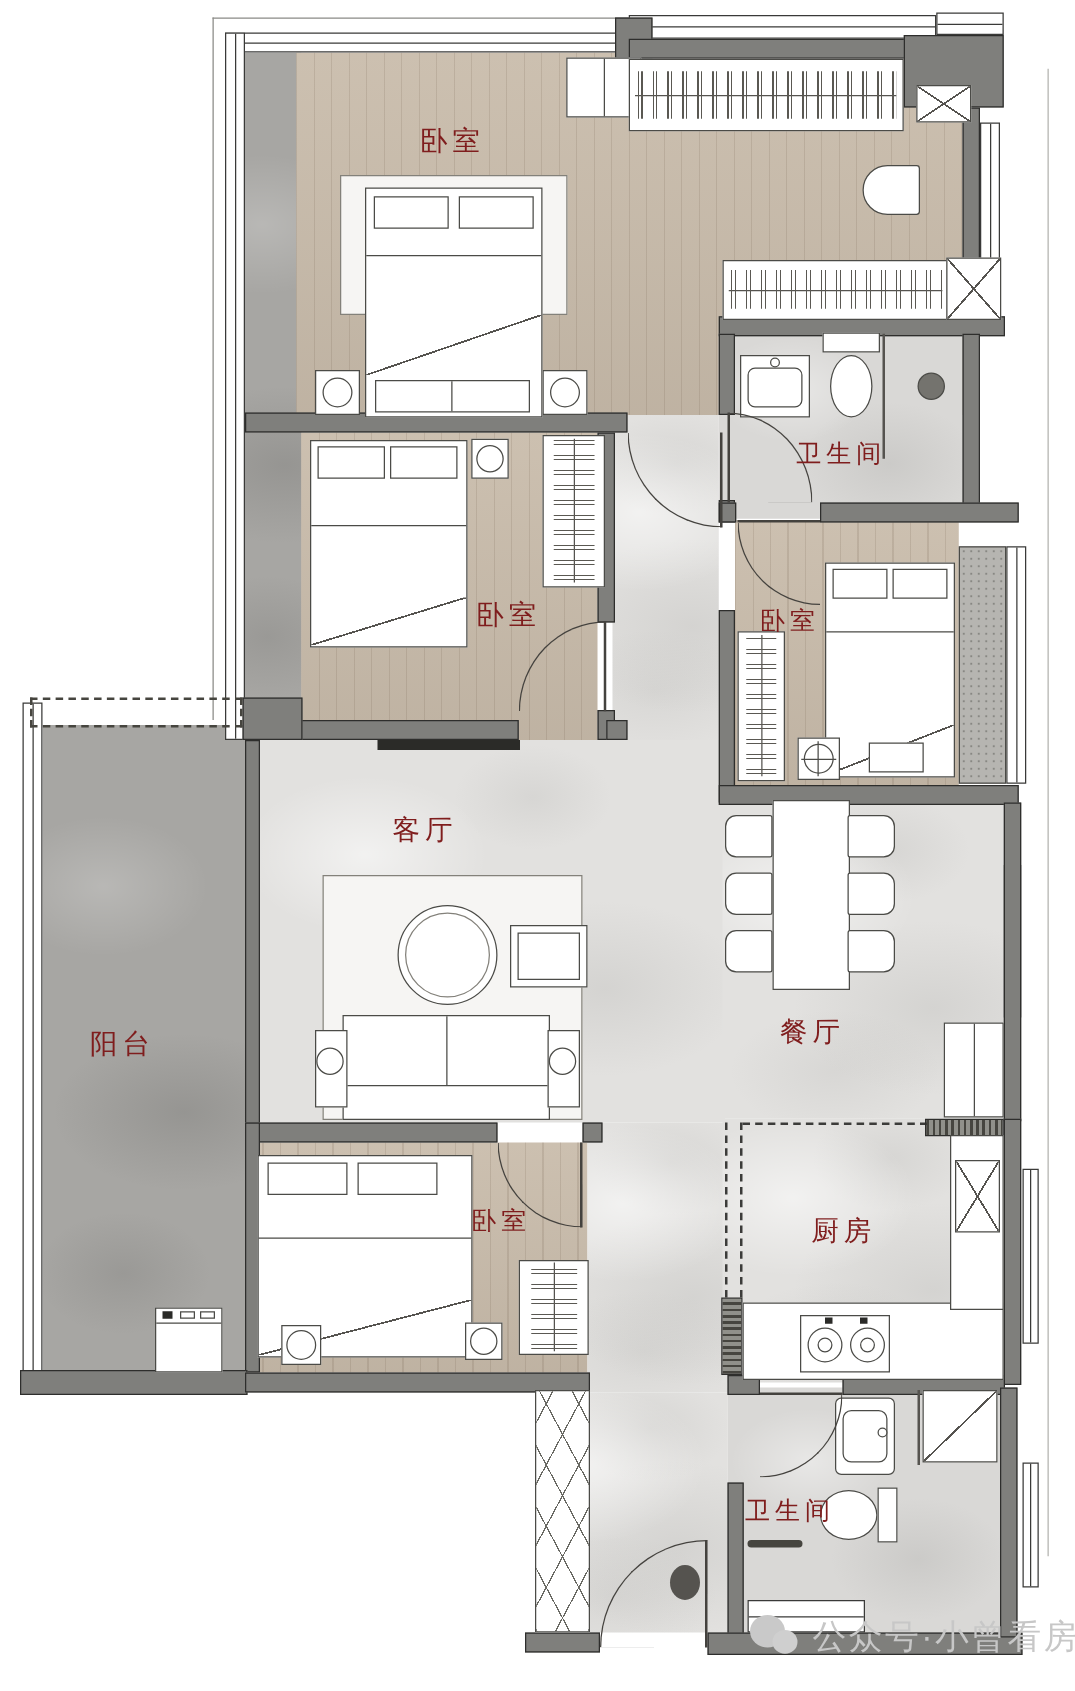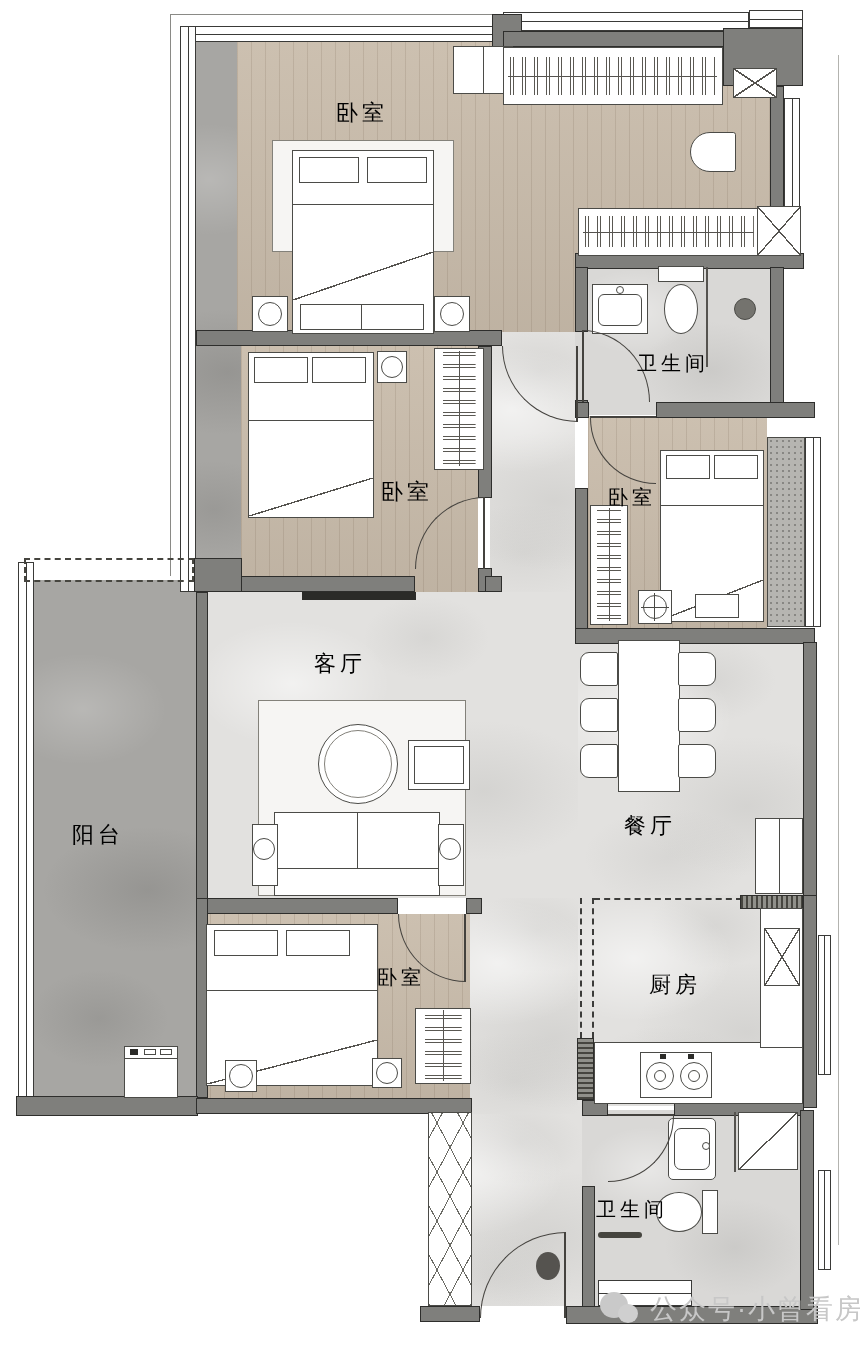--- a/index.html
+++ b/index.html
@@ -57,21 +57,21 @@
   .arc-bl{border-bottom:1.5px solid #44423e;border-left:1.5px solid #44423e;border-bottom-left-radius:100% 100%;}
   .arc-br{border-bottom:1.5px solid #44423e;border-right:1.5px solid #44423e;border-bottom-right-radius:100% 100%;}
   .leaf{background:#44423e;}
   .dash-h{border-top:2px dashed #3c3c3a;}
   .dash-v{border-left:2px dashed #3c3c3a;}
   .dashbox{border:2px dashed #46453f;}
   .hatch-v{background:repeating-linear-gradient(0deg,#46453f 0 2px,#90908a 2px 5px);border:1px solid #2e2e2c;}
   .hatch-h{background:repeating-linear-gradient(90deg,#46453f 0 2px,#90908a 2px 5px);border:1px solid #2e2e2c;}
   .oline{border-top:1px solid #8a8a86;border-left:1px solid #8a8a86;}
   
-  .label{font-family:"Liberation Serif",serif;color:#000000;font-size:22px;letter-spacing:4px;
+  .label{font-family:"Liberation Serif",serif;color:#7f1d1d;font-size:22px;letter-spacing:4px;
          white-space:nowrap;transform:translate(-50%,-50%);}
   .wm{display:flex;align-items:center;gap:8px;}
   .wm-text{font-family:"Liberation Sans",sans-serif;color:#c7c7c7;font-size:27px;letter-spacing:2px;white-space:nowrap;}
   .wm-ic{position:relative;width:42px;height:42px;}
   .wm-ic::before{content:"";position:absolute;left:0;top:4px;width:28px;height:26px;background:#c9c9c9;border-radius:50%;}
   .wm-ic::after{content:"";position:absolute;left:18px;top:16px;width:20px;height:19px;background:#cfcfcf;border-radius:50%;}
 </style>
 </head>
 <body>
 

